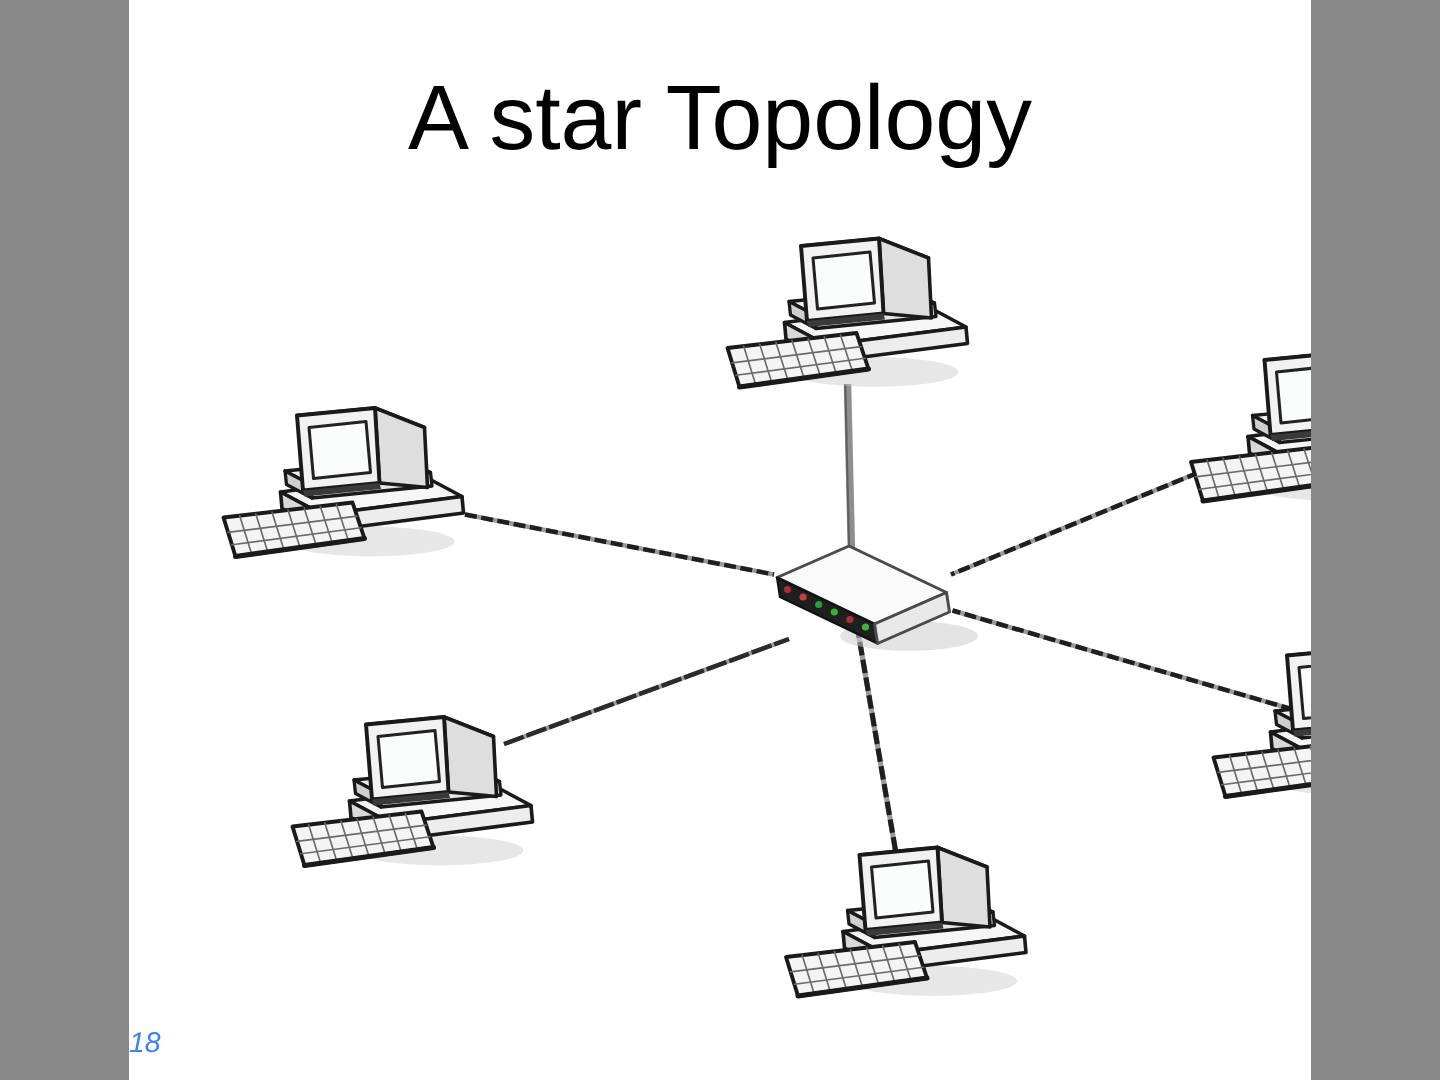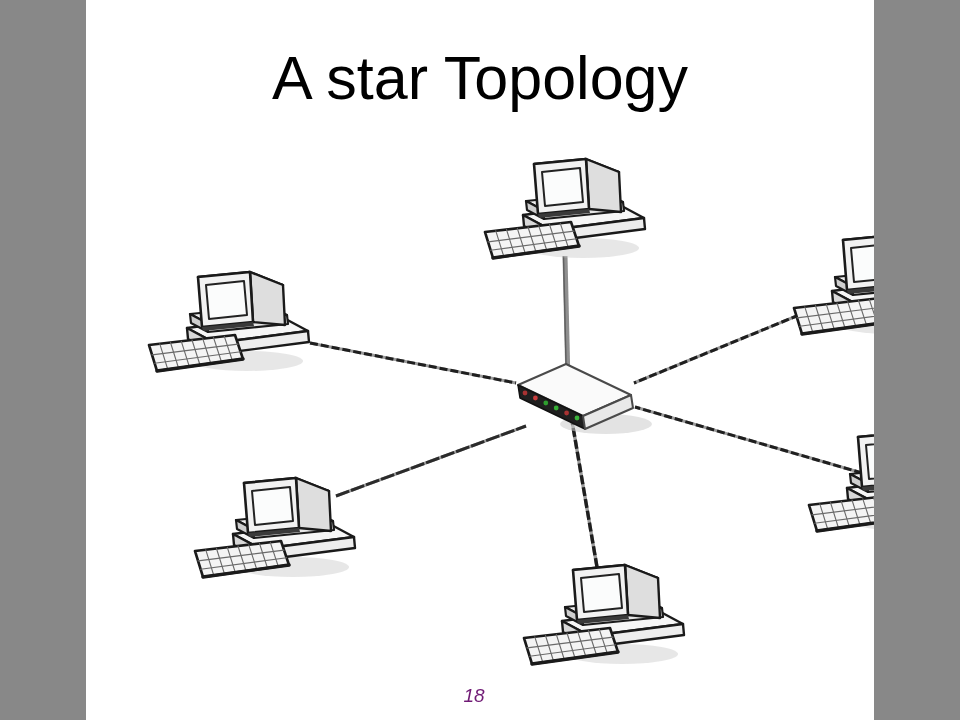--- a/index.html
+++ b/index.html
@@ -17,24 +17,23 @@
     text-align:center;
     font-size:61px;
     font-weight:500;
     color:#000000;
     letter-spacing:0px;
     line-height:1.0;
   }
   .page-number{
     position:absolute;
     top:685px;left:0;right:12px;
-    text-align:center;
     font-size:19px;
     font-style:italic;
-    color:#701a75;
+    color:#3b82f6;
   }
   .diagram{
     position:absolute;
     top:0;left:0;
   }
 </style>
 </head>
 <body>
 
 <div class="slide">

